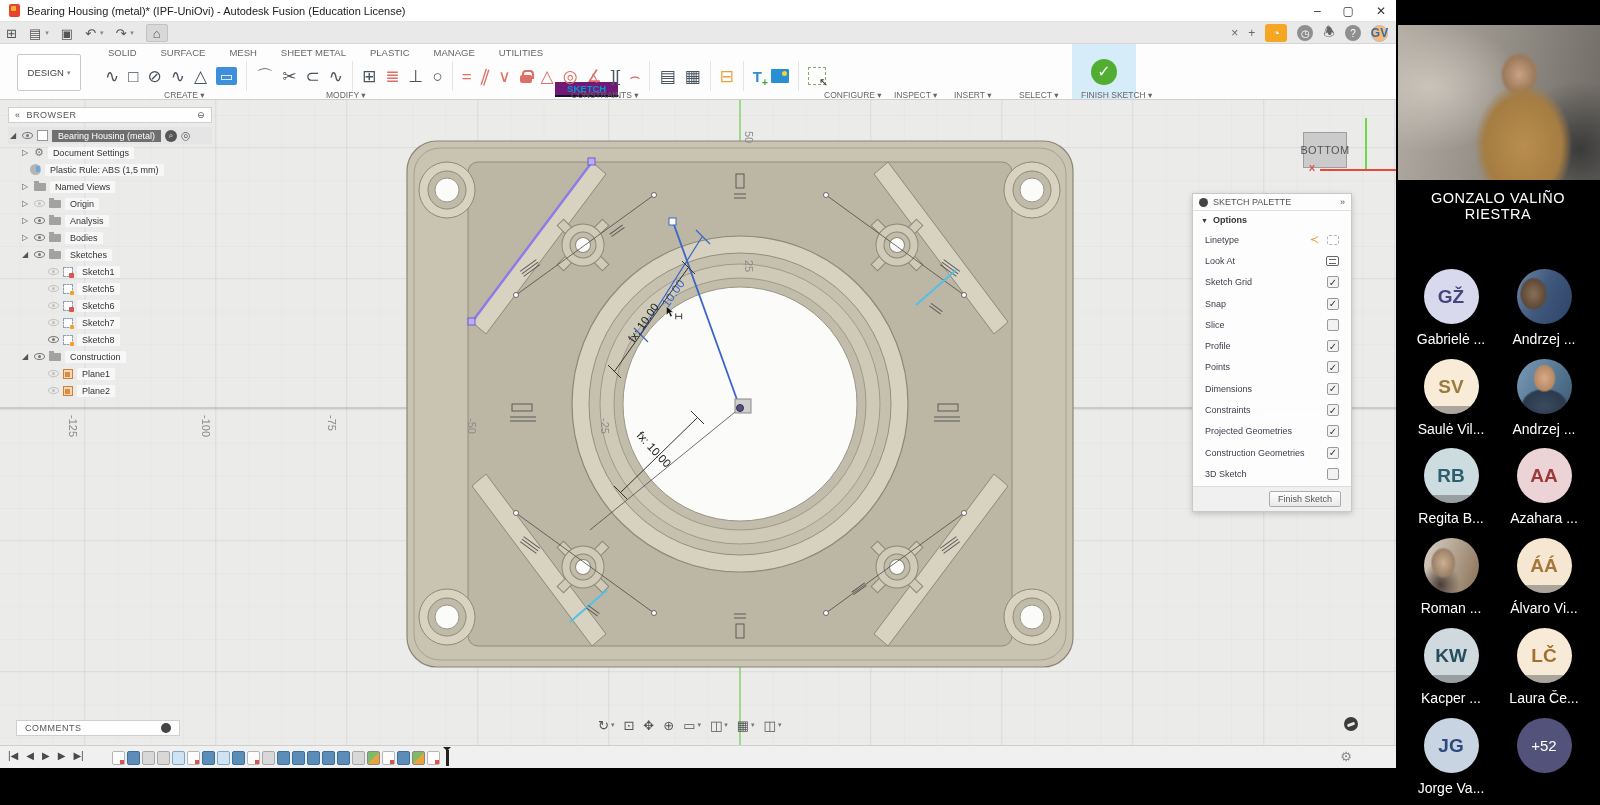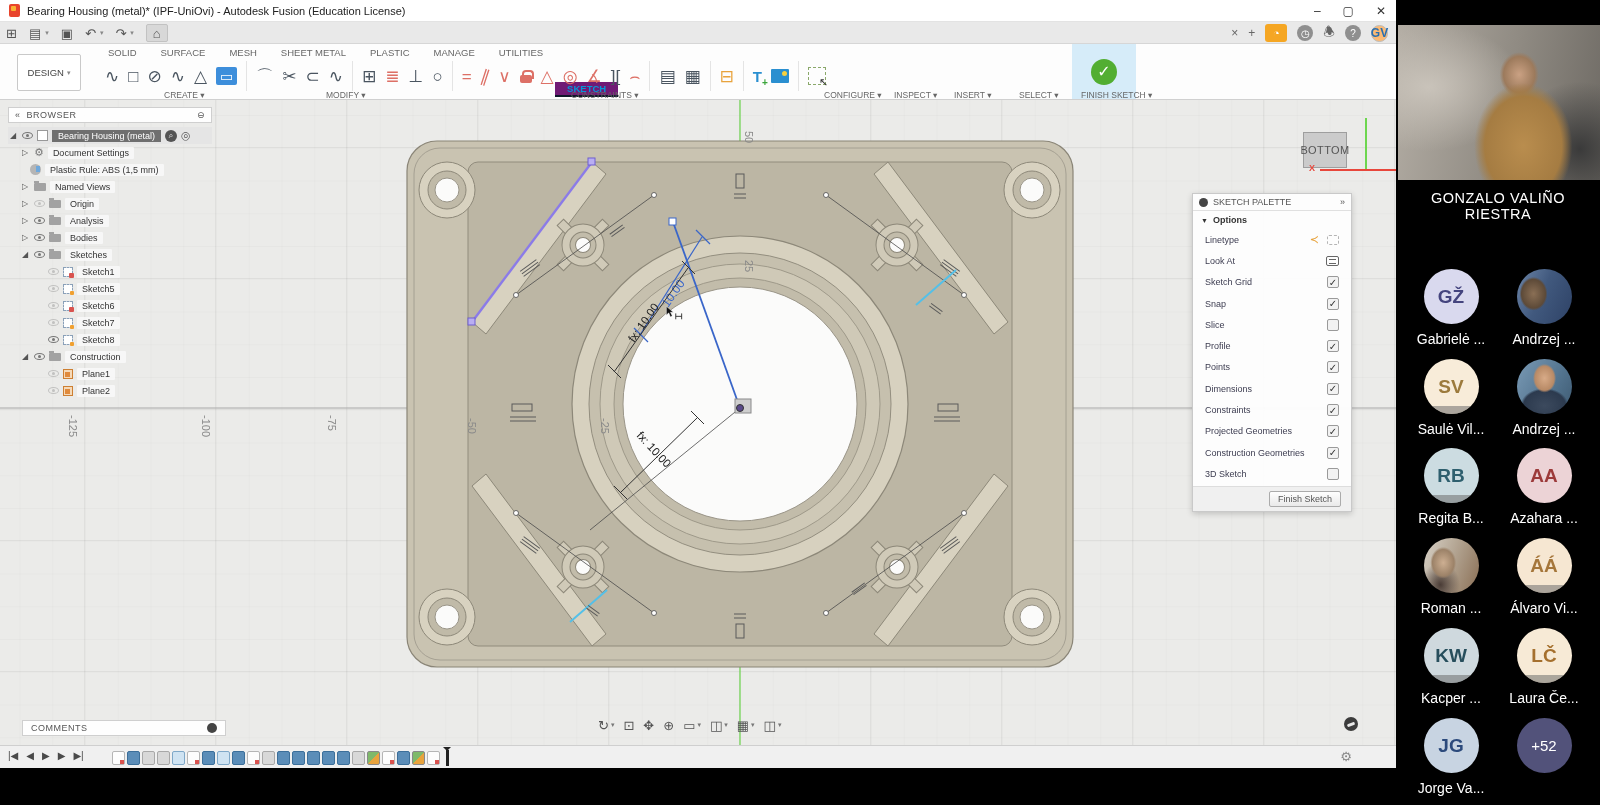--- a/index.html
+++ b/index.html
@@ -153,21 +153,21 @@
   .axis-red { position:absolute; left:1320px; top:169px; width:76px; height:2px; background:#e8473c; }
   .axis-x-lbl { position:absolute; left:1309px; top:163px; color:#e8473c; font-size:9px; font-weight:bold; }
 
   
   #navbar { position:absolute; left:598px; top:716px; height:18px; display:flex; gap:9px;
       align-items:center; color:#555; font-size:13px; }
   #navbar .nv { display:flex; align-items:center; gap:2px; }
   #navbar .c { font-size:7px; color:#777; }
 
   
-  #comments { position:absolute; left:22px; top:720px; width:204px; height:16px;
+  #comments { position:absolute; left:16px; top:720px; width:164px; height:16px;
       background:rgba(255,255,255,0.95); border:1px solid #cfcfcf; display:flex; align-items:center;
       padding:0 8px; gap:6px; color:#555; font-size:9px; letter-spacing:0.5px; }
   #comments .sp { flex:1; }
   .cdot { width:10px; height:10px; border-radius:50%; background:#444; }
 
   
   .fb-bubble { position:absolute; left:1344px; top:717px; width:14px; height:14px; border-radius:50%;
       background:#3c3c3c; }
   .fb-bubble::after { content:""; position:absolute; left:3px; top:6px; width:8px; height:3px;
       border-radius:2px; background:#e9e9e9; transform:rotate(-20deg); }

